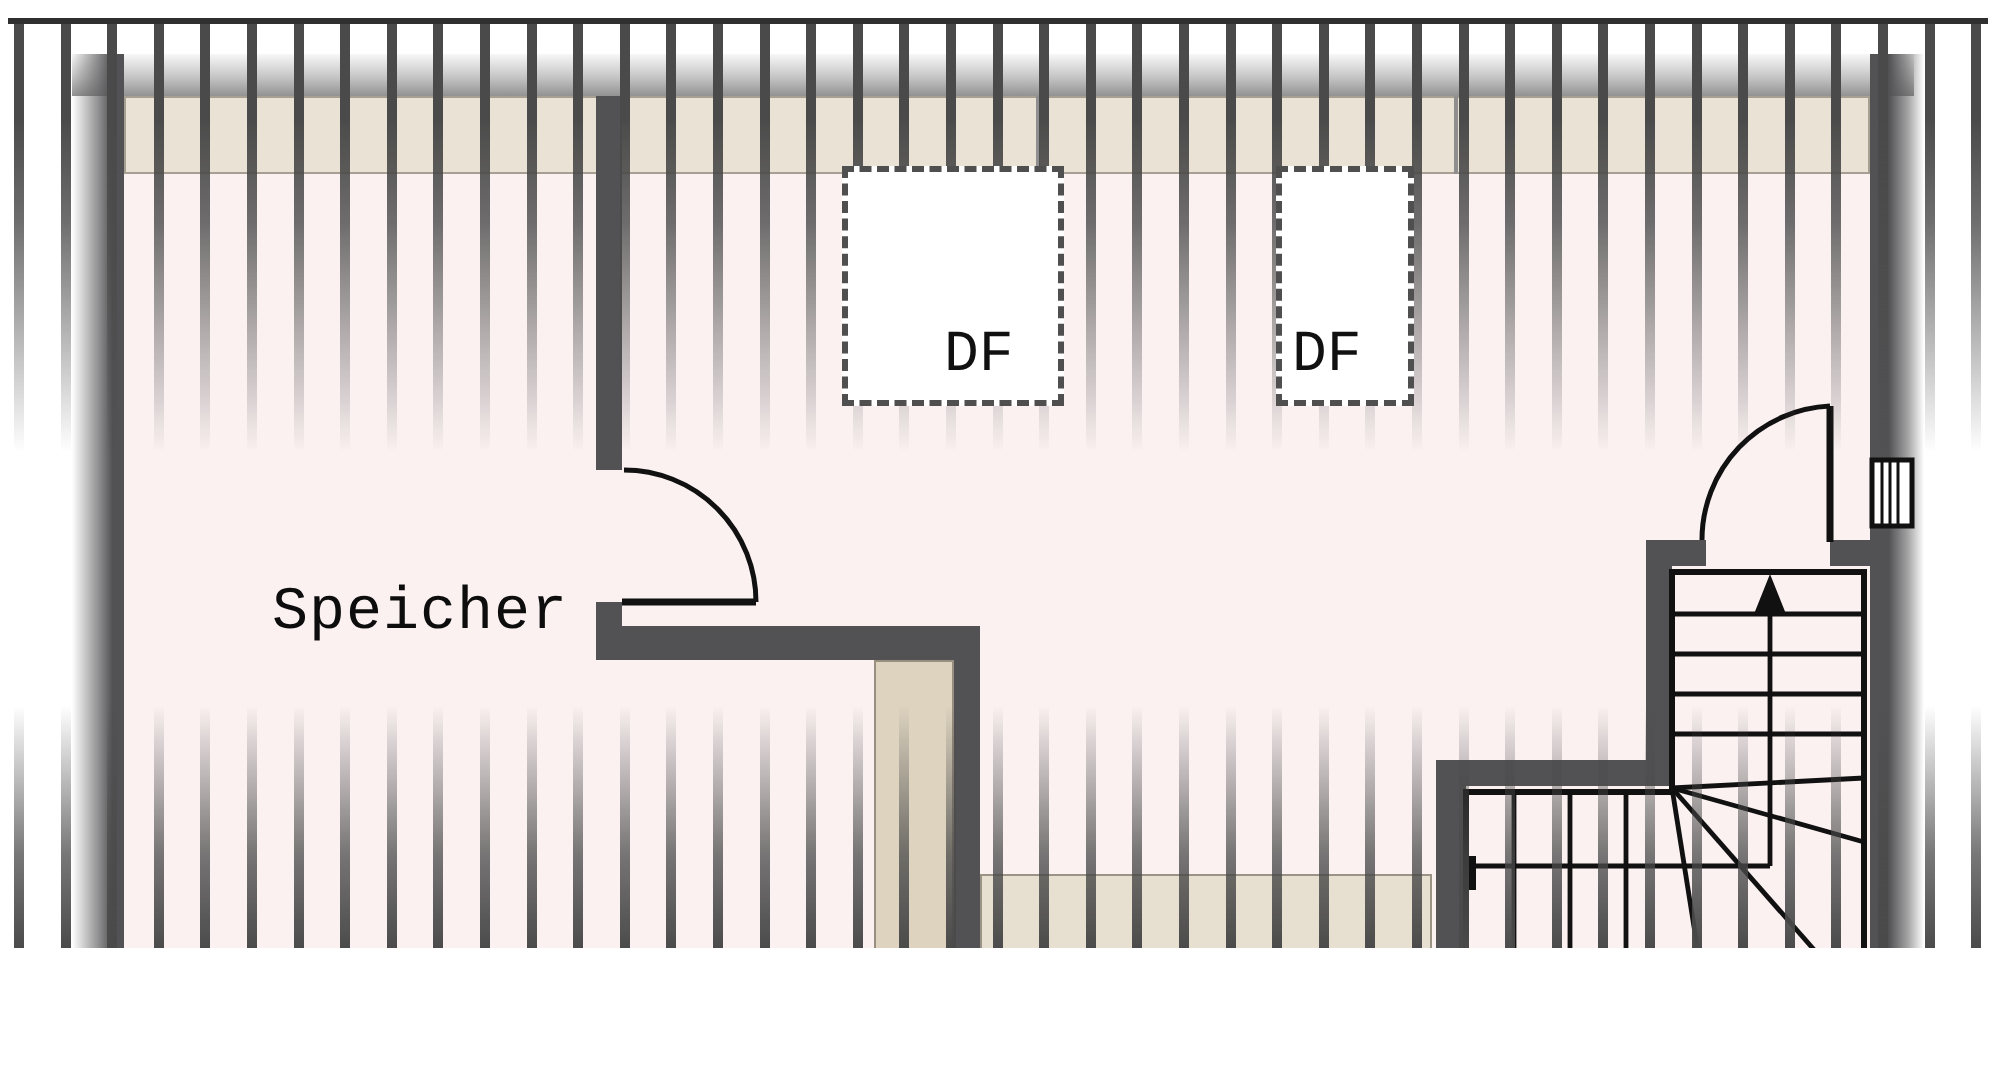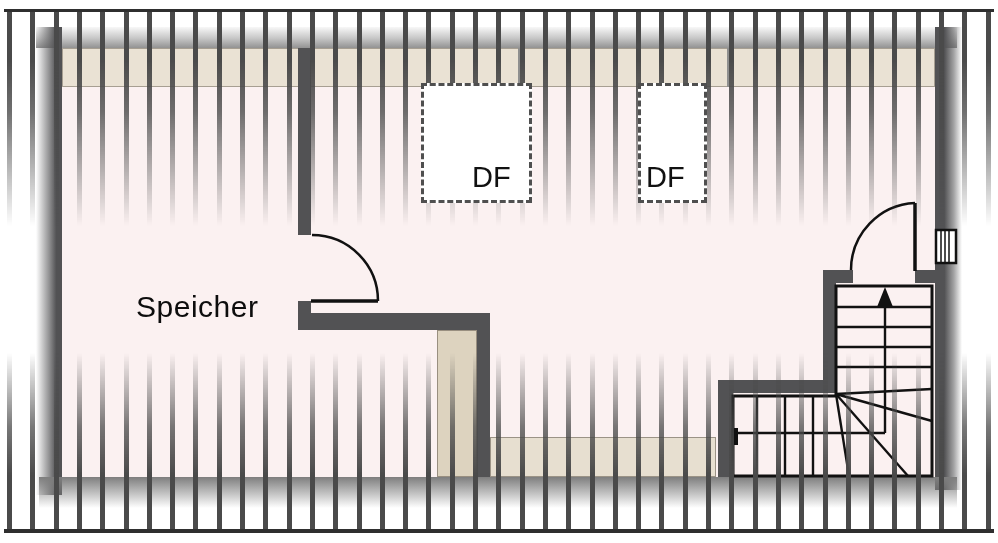--- a/index.html
+++ b/index.html
@@ -1,18 +1,18 @@
 <!DOCTYPE html>
 <html><head>
 <meta charset="utf-8">
 <style>
   html,body{margin:0;padding:0;background:#ffffff;}
   .canvas{
-    position:relative;width:998px;height:543px;background:#ffffff;overflow:hidden;
-    font-family:Liberation Sans, sans-serif;
+    position:relative;width:998px;height:474px;background:#ffffff;overflow:hidden;
+    font-family:Liberation Mono, monospace;
   }
   .abs{position:absolute;}
 
   
   .top-line{left:4px;top:9px;width:990px;height:3px;background:#2f2f2f;z-index:55;}
   .bottom-line{left:4px;top:529px;width:990px;height:4px;background:#2f2f2f;z-index:55;}
 
   
   .floor{left:62px;top:48px;width:873px;height:429px;background:#fbf1f1;z-index:1;}
   .wall-top{left:36px;top:27px;width:921px;height:21px;

